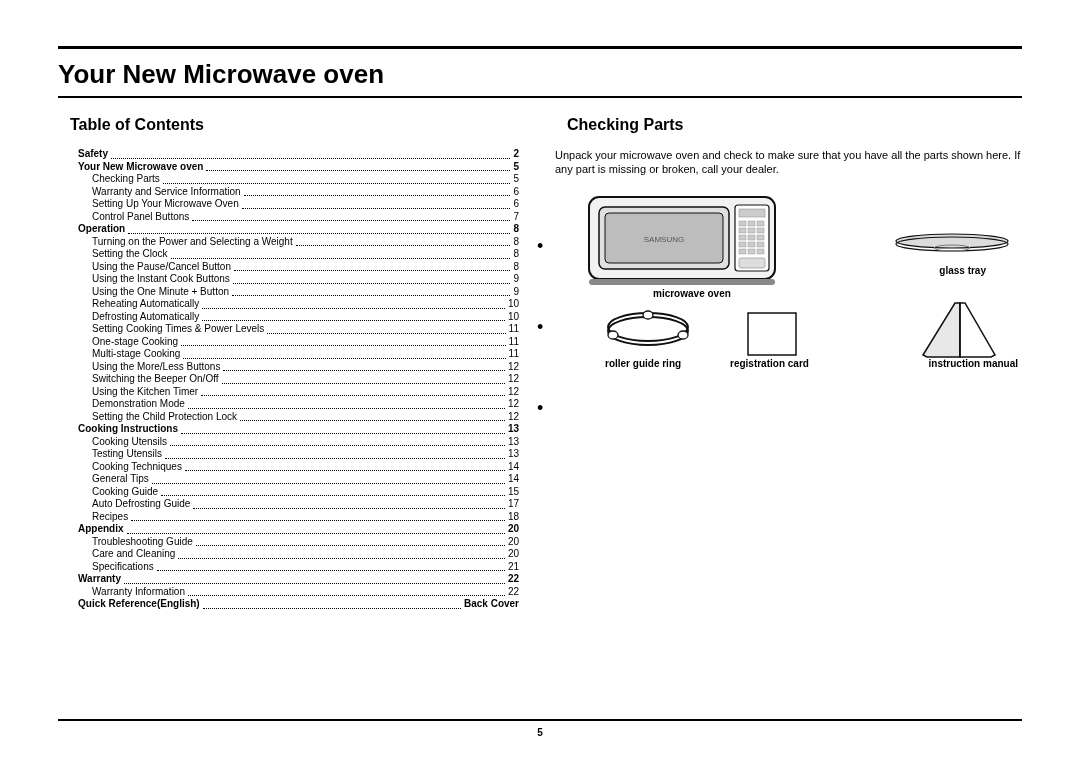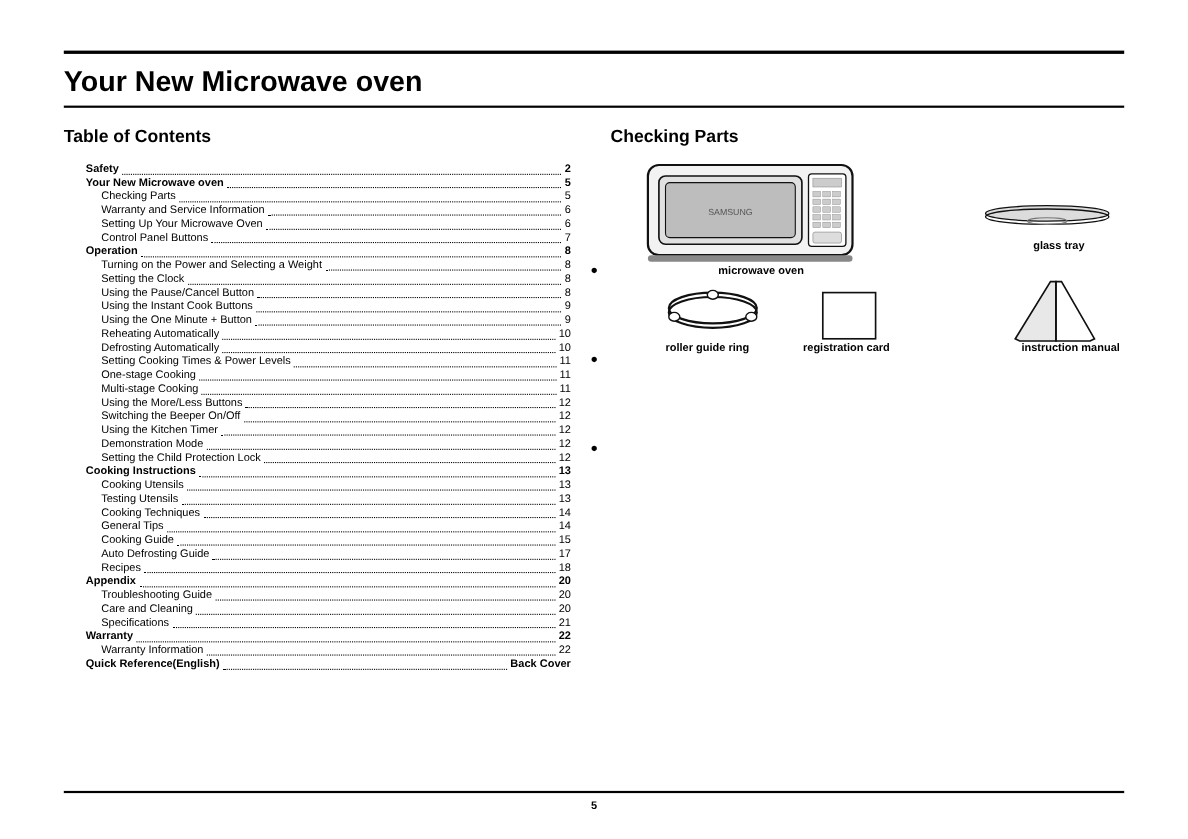--- a/index.html
+++ b/index.html
@@ -40,21 +40,21 @@
   }
   .col {
     width: 50%;
   }
   .col-right {
     position: relative;
   }
   .subhead {
     font-size: 16px;
     font-weight: bold;
-    margin: 0 0 14px 0;
+    margin: 0 0 14px 12px;
   }
   
   .toc { font-size: 10px; line-height: 1.25; padding: 0 6px 0 20px; }
   .toc-row {
     display: flex;
     align-items: flex-end;
     white-space: nowrap;
   }
   .toc-label { }
   .leader {
@@ -309,20 +309,21 @@
         </div>
     </div>
 
     <div class="col col-right">
       <div class="binding-dots">
         <span>•</span>
           <span>•</span>
           <span>•</span>
       </div>
       <h2 class="subhead">Checking Parts</h2>
+      <p class="intro">Unpack your microwave oven and check to make sure that you have all the parts shown here. If any part is missing or broken, call your dealer.</p>
 
       <div class="parts-grid">
 
         <svg class="microwave-svg" width="190" height="95">
           <rect x="2" y="2" width="186" height="82" rx="10" ry="10" fill="#f2f2f2" stroke="#111" stroke-width="2"></rect>
           <rect x="12" y="12" width="130" height="62" rx="6" fill="#e0e0e0" stroke="#111" stroke-width="1.5"></rect>
           <rect x="18" y="18" width="118" height="50" rx="4" fill="#bdbdbd" stroke="#111" stroke-width="1"></rect>
           <text x="77" y="47" font-size="8" text-anchor="middle" fill="#555" font-family="Arial">SAMSUNG</text>
           <rect x="148" y="10" width="34" height="66" rx="3" fill="#fff" stroke="#111" stroke-width="1.2"></rect>
           <rect x="152" y="14" width="26" height="8" fill="#ccc" stroke="#888" stroke-width="0.5"></rect>

